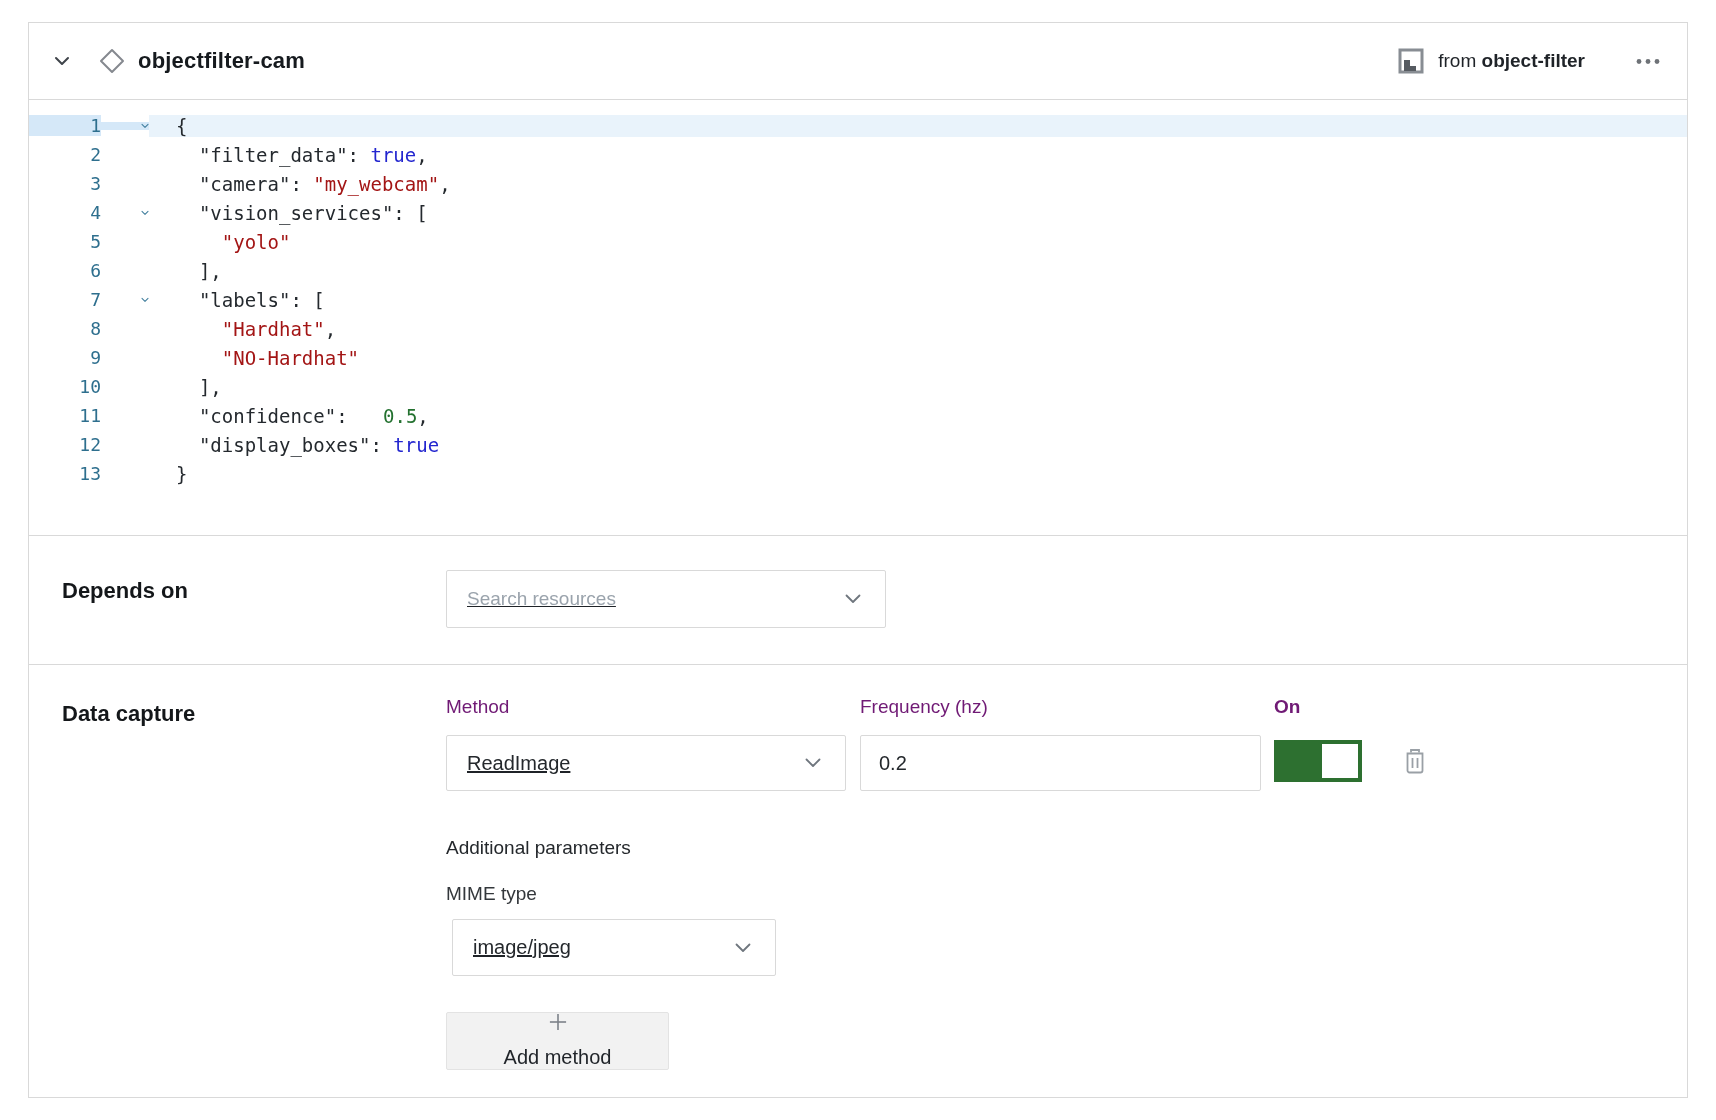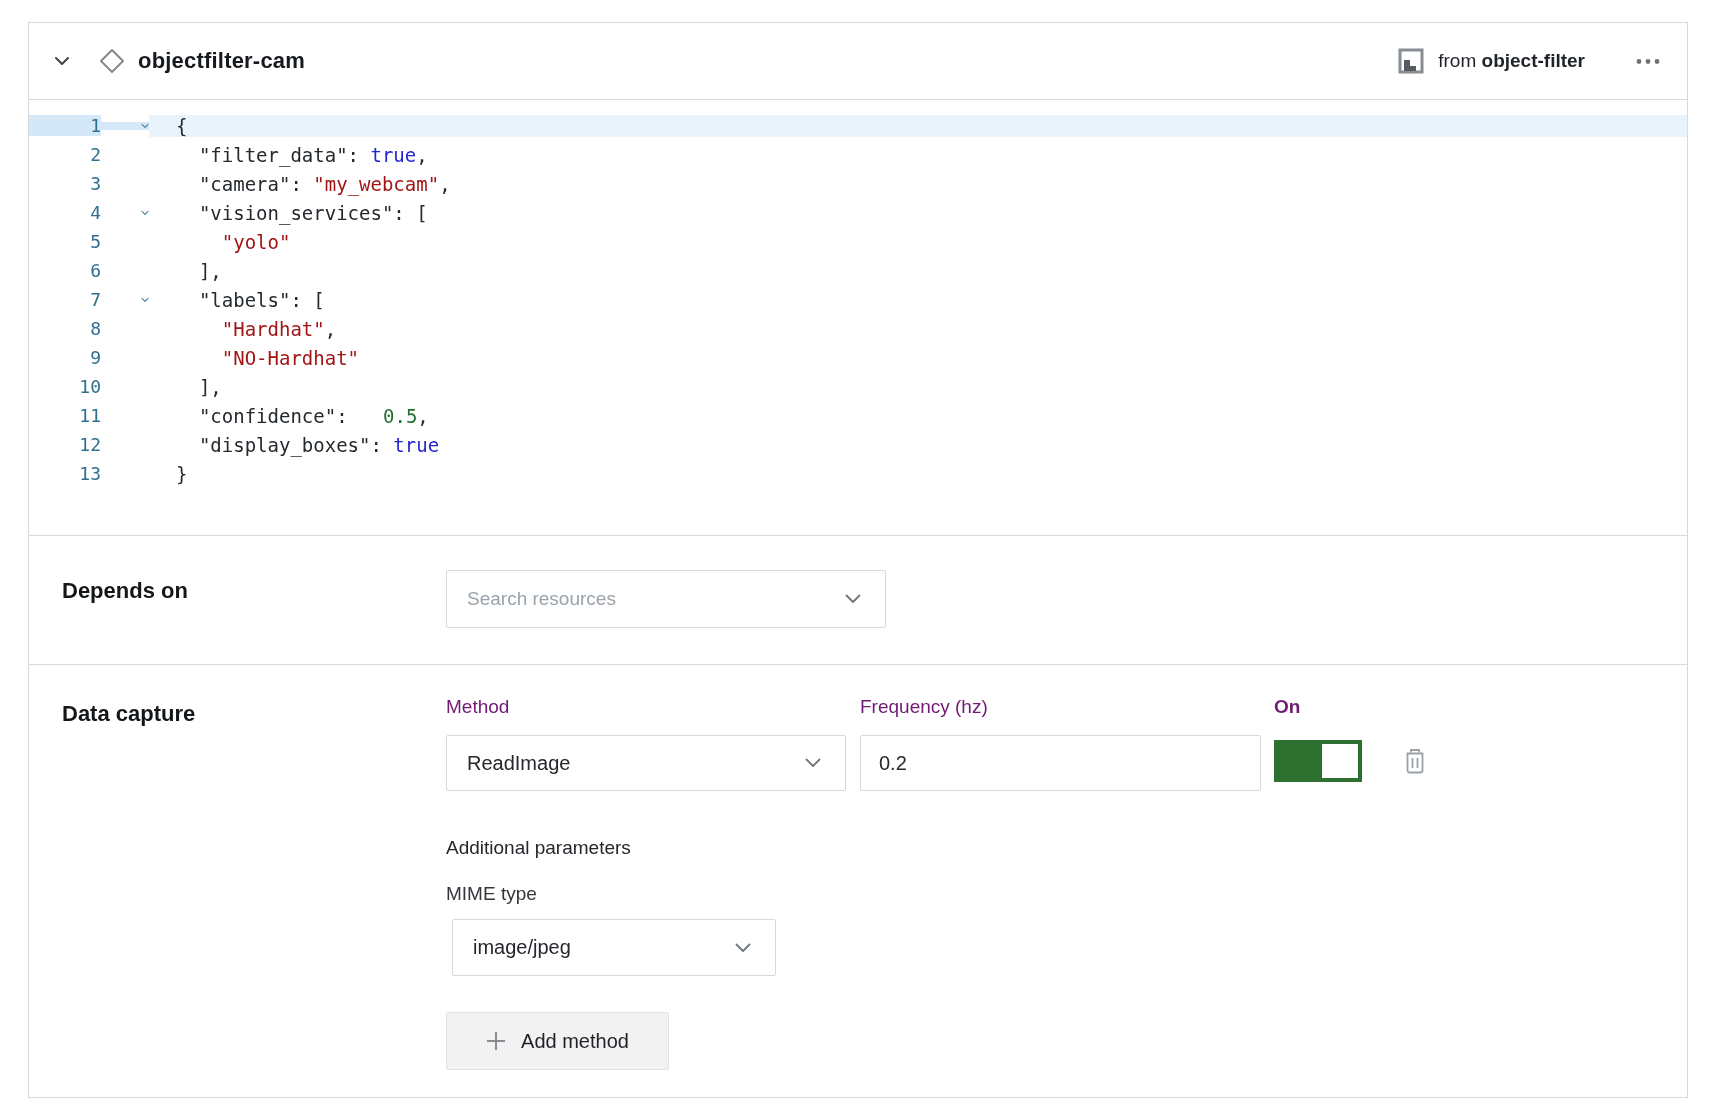--- a/index.html
+++ b/index.html
@@ -48,21 +48,21 @@
   .dep { height: 128px; }
   .dep .sec-h { padding-top: 42px; }
   .dep-body { padding-top: 34px; }
   .cap { height: 435px; }
   .cap .sec-h { padding-top: 36px; }
   .cap-body { padding-top: 31px; }
 
   .field-label { font-size: 19px; color: #701a75; margin-bottom: 17px; display: block; }
   .sel {
     height: 56px; border: 1px solid #d9d9d9; border-radius: 2px; background: #fff;
-    display: flex; align-items: center; padding: 0 24px 0 20px; cursor: pointer;
+    display: flex; align-items: center; padding: 0 24px 0 20px; cursor: pointer; text-decoration: underline;
   }
   .sel .val { font-size: 20px; color: #24282c; flex: 1; }
   .sel .ph { font-size: 19px; color: #9aa3ac; flex: 1; }
   .sel-search { width: 440px; height: 58px; }
   .sel-method { width: 400px; }
   .sel-mime { width: 324px; height: 57px; margin-left: 6px; }
 
   .row1 { display: flex; gap: 14px; }
   .grp { display: flex; flex-direction: column; }
   .freq-input {
@@ -73,21 +73,21 @@
   .toggle-row { display: flex; align-items: center; margin-top: 5px; }
   .toggle { position: relative; width: 88px; height: 42px; background: #2d7030; cursor: pointer; flex: none; }
   .toggle .knob { position: absolute; top: 4px; right: 4px; width: 36px; height: 34px; background: #fff; }
   .trash-btn { margin-left: 39px; width: 28px; height: 30px; }
 
   .addl-label { font-size: 19px; color: #24282c; margin: 46px 0 0; }
   .mime-label { font-size: 19px; color: #33373b; margin: 24px 0 14px; }
   .add-btn {
     margin-top: 36px; width: 223px; height: 58px; background: #f2f2f2; border: 1px solid #e3e3e3;
     border-radius: 2px; display: flex; align-items: center; justify-content: center; gap: 15px;
-    font-family: "Liberation Sans", sans-serif; font-size: 20px; color: #1f2328; cursor: pointer;
+    font-family: "Liberation Sans", sans-serif; font-size: 20px; color: #1f2328; cursor: pointer; flex-direction: column;
   }
 </style>
 </head>
 <body>
 
 <div class="card">
 
   <div class="hdr">
     <button class="icon-btn hdr-collapse">
       <svg width="16" height="10" viewBox="0 0 16 10">

